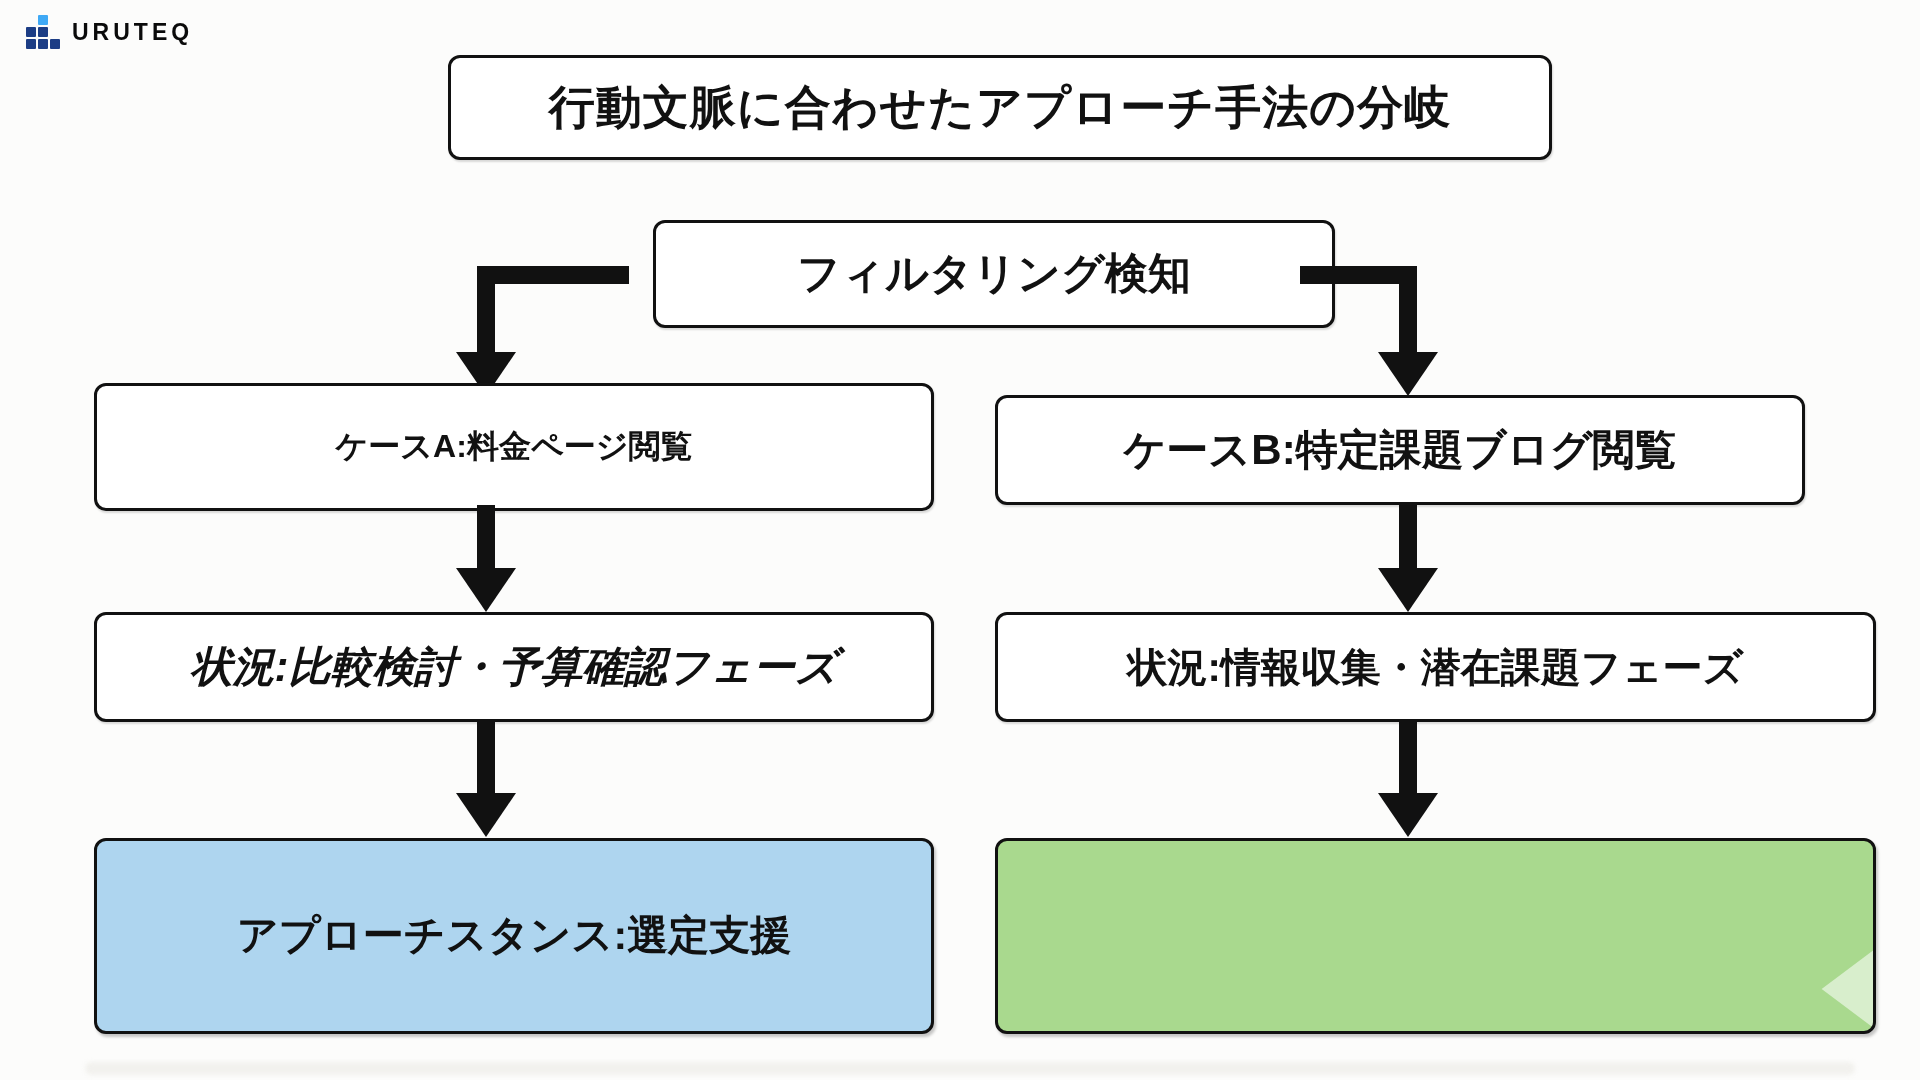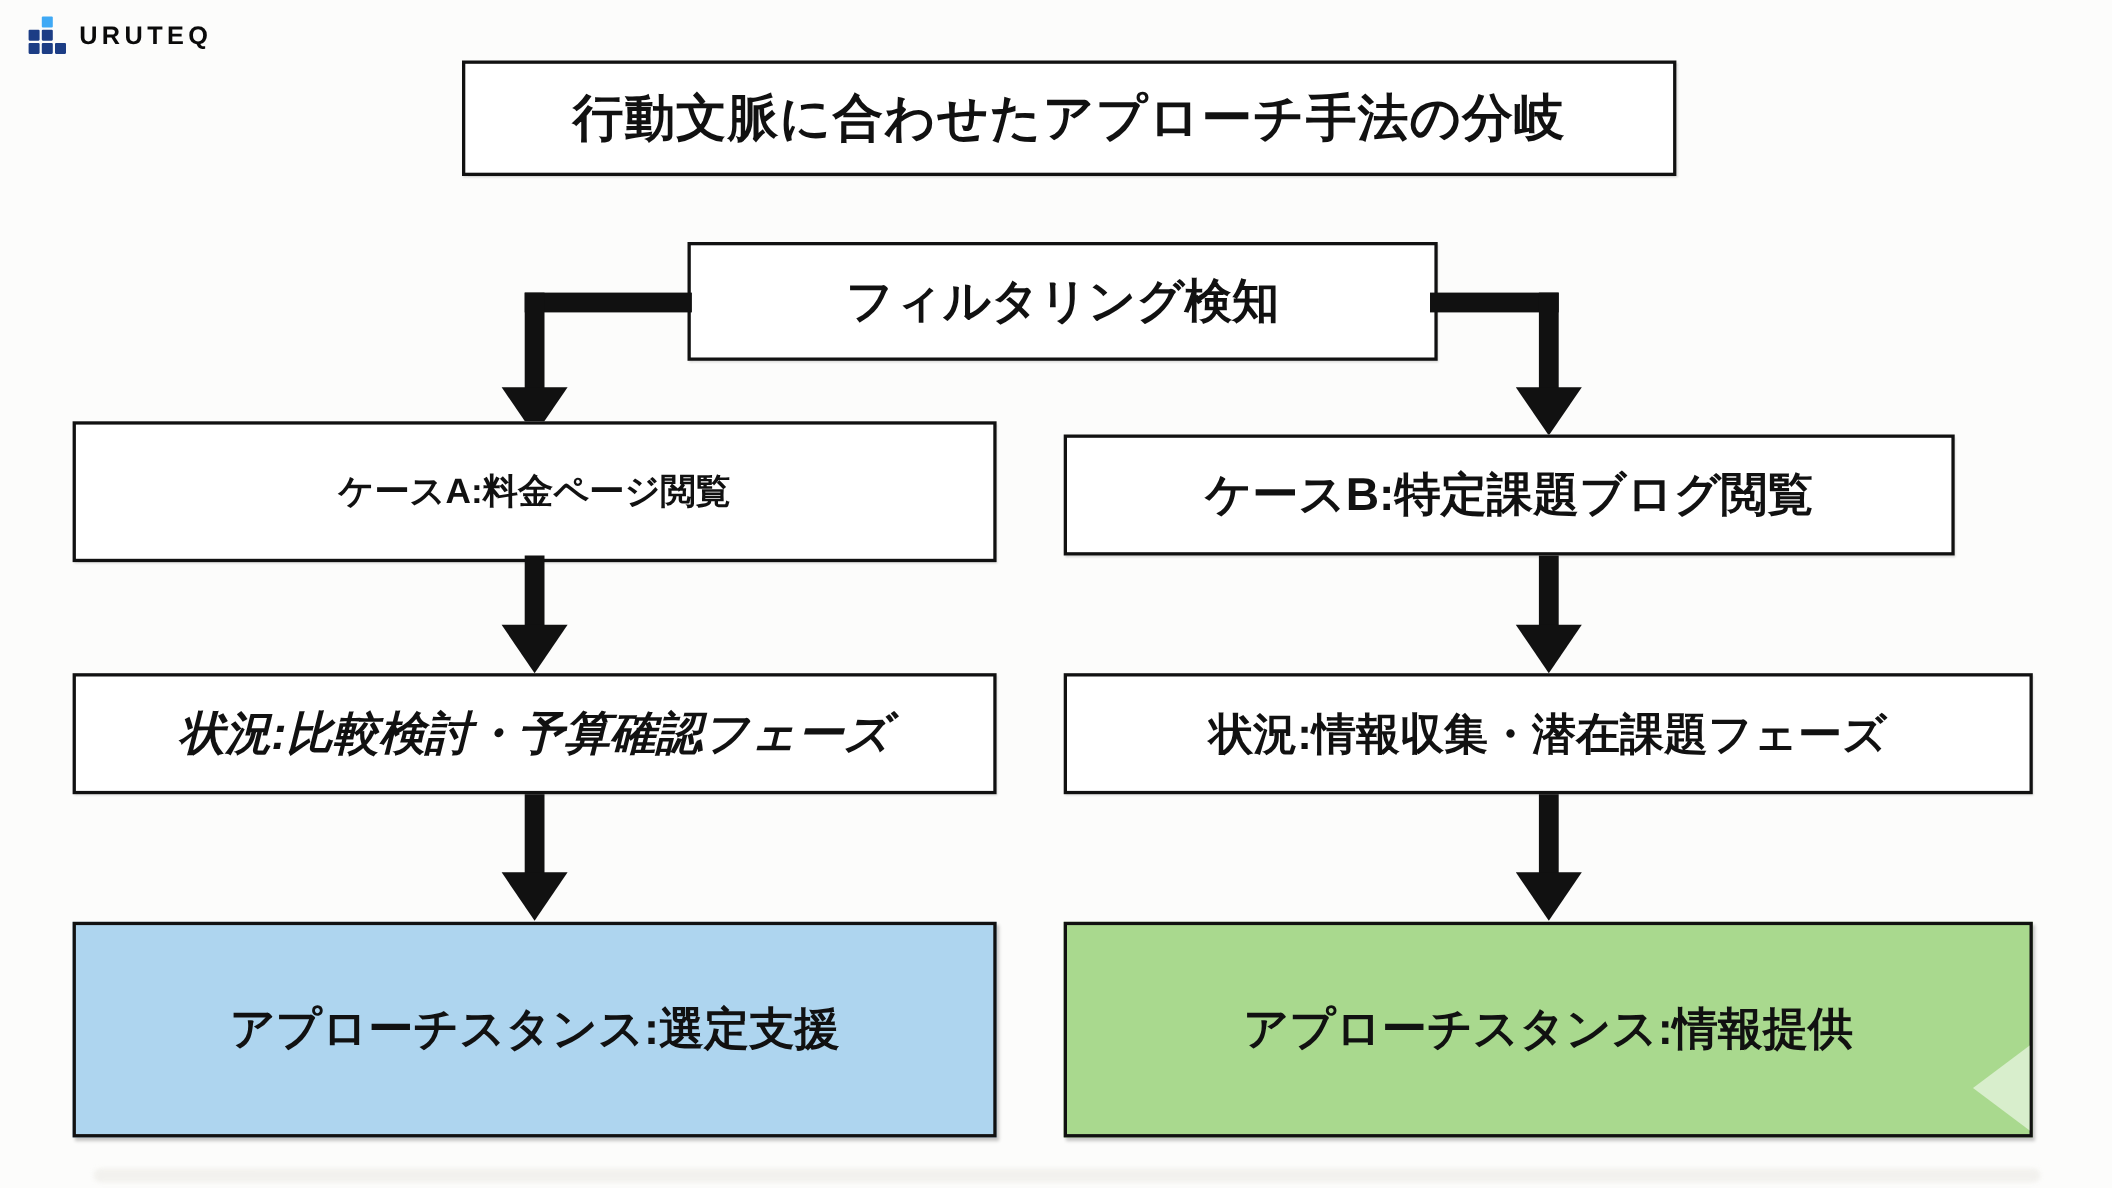--- a/index.html
+++ b/index.html
@@ -18,24 +18,25 @@
   .sq.n21{background:#1c3d85;grid-area:2/1;}
   .sq.n22{background:#1c3d85;grid-area:2/2;}
   .sq.n31{background:#1c3d85;grid-area:3/1;}
   .sq.n32{background:#1c3d85;grid-area:3/2;}
   .sq.n33{background:#1c3d85;grid-area:3/3;}
   .logo-text{font-size:23px;font-weight:700;letter-spacing:4px;color:#0a0a0a;}
 
   
   .node{
     position:absolute;box-sizing:border-box;
-    background:#ffffff;border:3px solid #111;border-radius:0;
+    background:#ffffff;border:3px solid #111;border-radius:12px;
     display:flex;align-items:center;justify-content:center;text-align:center;
     font-weight:700;
     box-shadow:1px 2px 2px rgba(0,0,0,0.14);
+    margin-left:28px;
   }
   .node-title   {left:420px;top:55px;width:1104px;height:105px;font-size:46px;letter-spacing:1px;}
   .node-filter  {left:625px;top:220px;width:682px;height:108px;font-size:43px;}
   .node-case-a  {left:66px; top:383px;width:840px;height:128px;font-size:32px;}
   .node-case-b  {left:967px;top:395px;width:810px;height:110px;font-size:42px;}
   .node-status-a{left:66px; top:612px;width:840px;height:110px;font-size:42px;font-style:italic;}
   .node-status-b{left:967px;top:612px;width:881px;height:110px;font-size:40px;}
   .node-appr-a  {left:66px; top:838px;width:840px;height:196px;font-size:41px;line-height:1.55;flex-direction:row;box-shadow:2px 3px 3px rgba(0,0,0,0.22);}
   .node-appr-b  {left:967px;top:838px;width:881px;height:196px;font-size:41px;line-height:1.55;flex-direction:column;box-shadow:2px 3px 3px rgba(0,0,0,0.22);overflow:hidden;}
 
@@ -126,17 +127,16 @@
 </div>
 <div>
   <div class="vbar v-b2"></div>
   <div class="ahead head-b2"></div>
 </div>
 
 <div class="node node-appr-a" style="background-color: rgb(174, 213, 239);">
   <div>アプローチスタンス:選定支援</div>
 </div>
 <div class="node node-appr-b" style="background-color: rgb(169, 217, 142);">
-  <div>アプローチスタンス:情報提供</div>
   <div class="watermark"></div>
 </div>
 
 <div class="bottom-strip"></div>
 
 </body></html>

